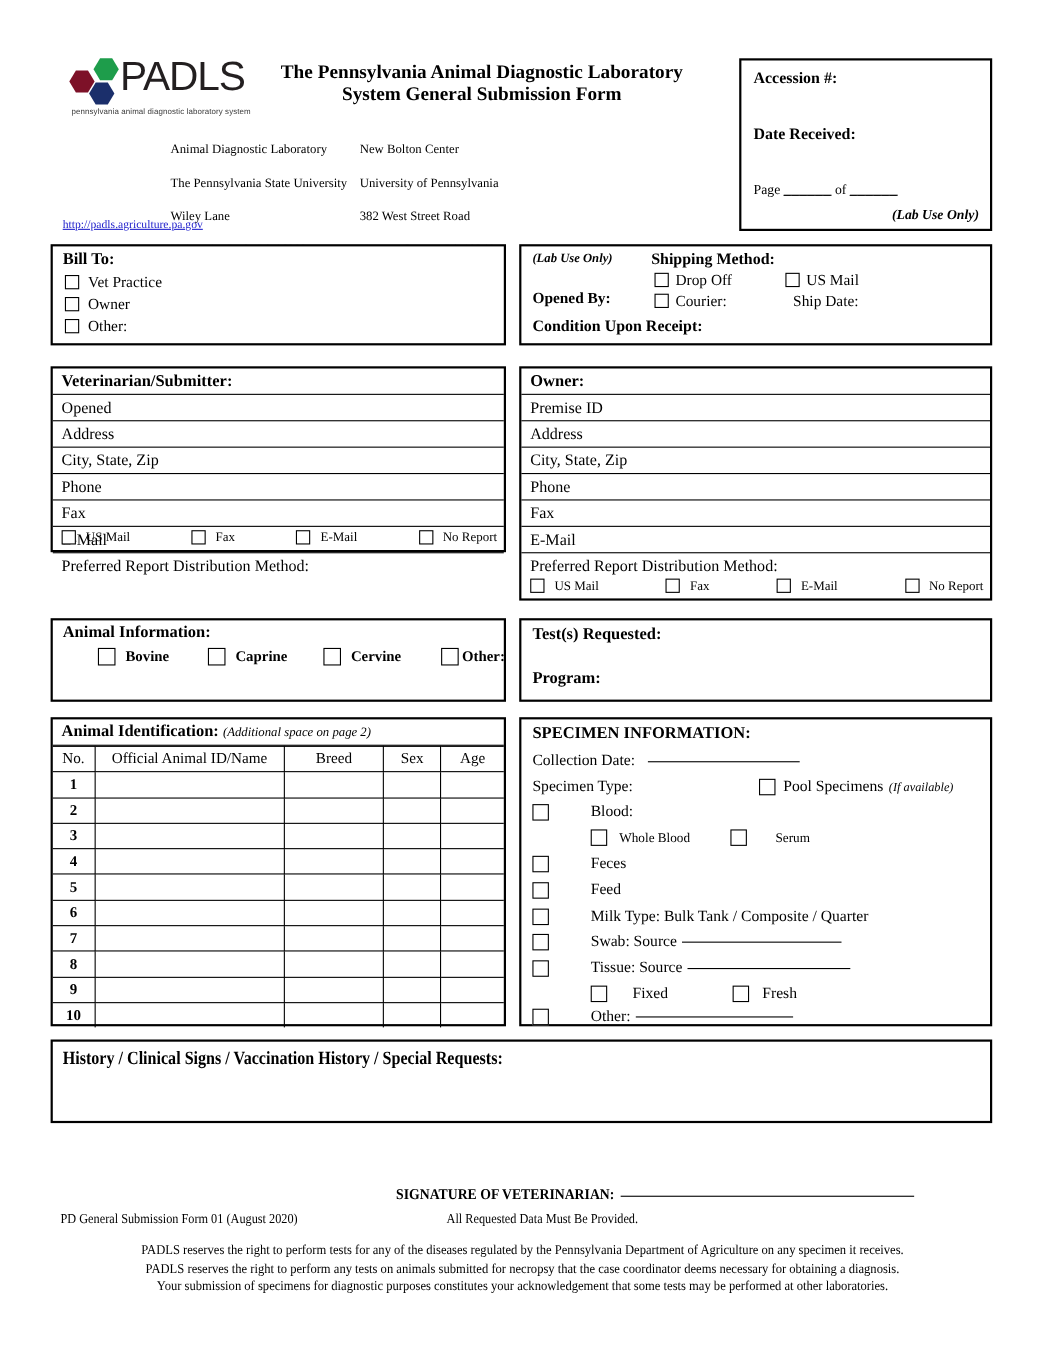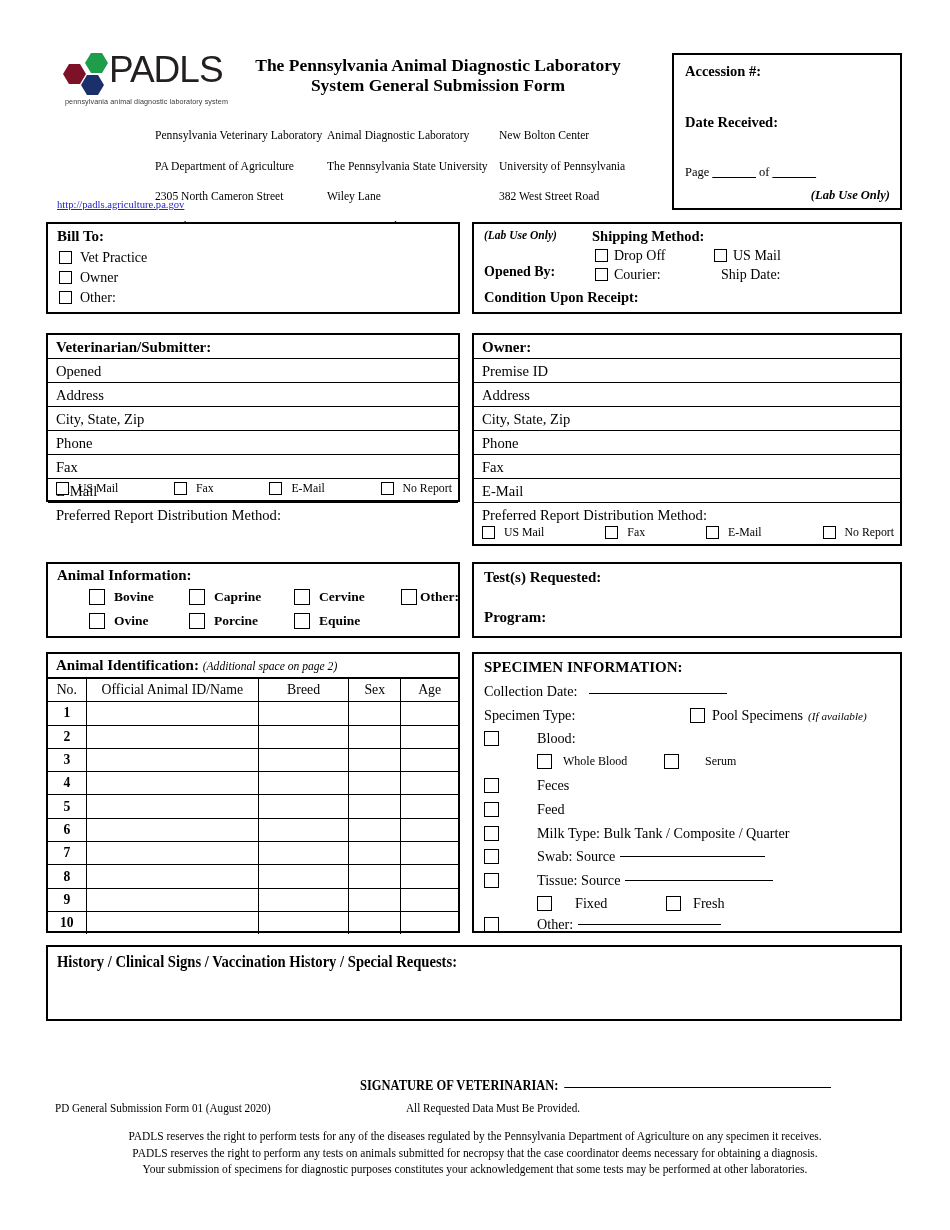--- a/index.html
+++ b/index.html
@@ -356,27 +356,20 @@
       <div class="logo-text">PADLS</div>
       <div class="logo-tagline">pennsylvania animal diagnostic laboratory system</div>
     </div>
 
     <div class="title-block">
       <div>The Pennsylvania Animal Diagnostic Laboratory</div>
       <div>System General Submission Form</div>
     </div>
 
     <div class="addr-cols">
-      <div class="addr-col c1">
-        <div>Pennsylvania Veterinary Laboratory</div>
-        <div>PA Department of Agriculture</div>
-        <div>2305 North Cameron Street</div>
-        <div>Harrisburg, PA  17110</div>
-        <div>(717) 787-8808</div>
-      </div>
       <div class="addr-col c2">
         <div>Animal Diagnostic Laboratory</div>
         <div>The Pennsylvania State University</div>
         <div>Wiley Lane</div>
         <div>University Park, PA  16802</div>
         <div>(814) 863-0837</div>
       </div>
       <div class="addr-col c3">
         <div>New Bolton Center</div>
         <div>University of Pennsylvania</div>
@@ -543,34 +536,20 @@
           <span class="cb"></span>
           <span>Caprine</span>
         </div>
       <div class="ai-cell" style="width:107px">
           <span class="cb"></span>
           <span>Cervine</span>
         </div>
       <div class="ai-cell">
           <span class="cb" style="margin-right:3px"></span>
           <span>Other:</span>
-        </div>
-    </div>
-    <div class="ai-row" style="top:49px">
-      <div class="ai-cell" style="width:100px">
-          <span class="cb"></span>
-          <span>Ovine</span>
-        </div>
-      <div class="ai-cell" style="width:105px">
-          <span class="cb"></span>
-          <span>Porcine</span>
-        </div>
-      <div class="ai-cell" style="width:107px">
-          <span class="cb"></span>
-          <span>Equine</span>
         </div>
     </div>
   </div>
 
   <div class="box" id="tests">
     <div class="tests-title">Test(s) Requested:</div>
     <div class="program-title">Program:</div>
   </div>
 
   <div class="box" id="animalid">

